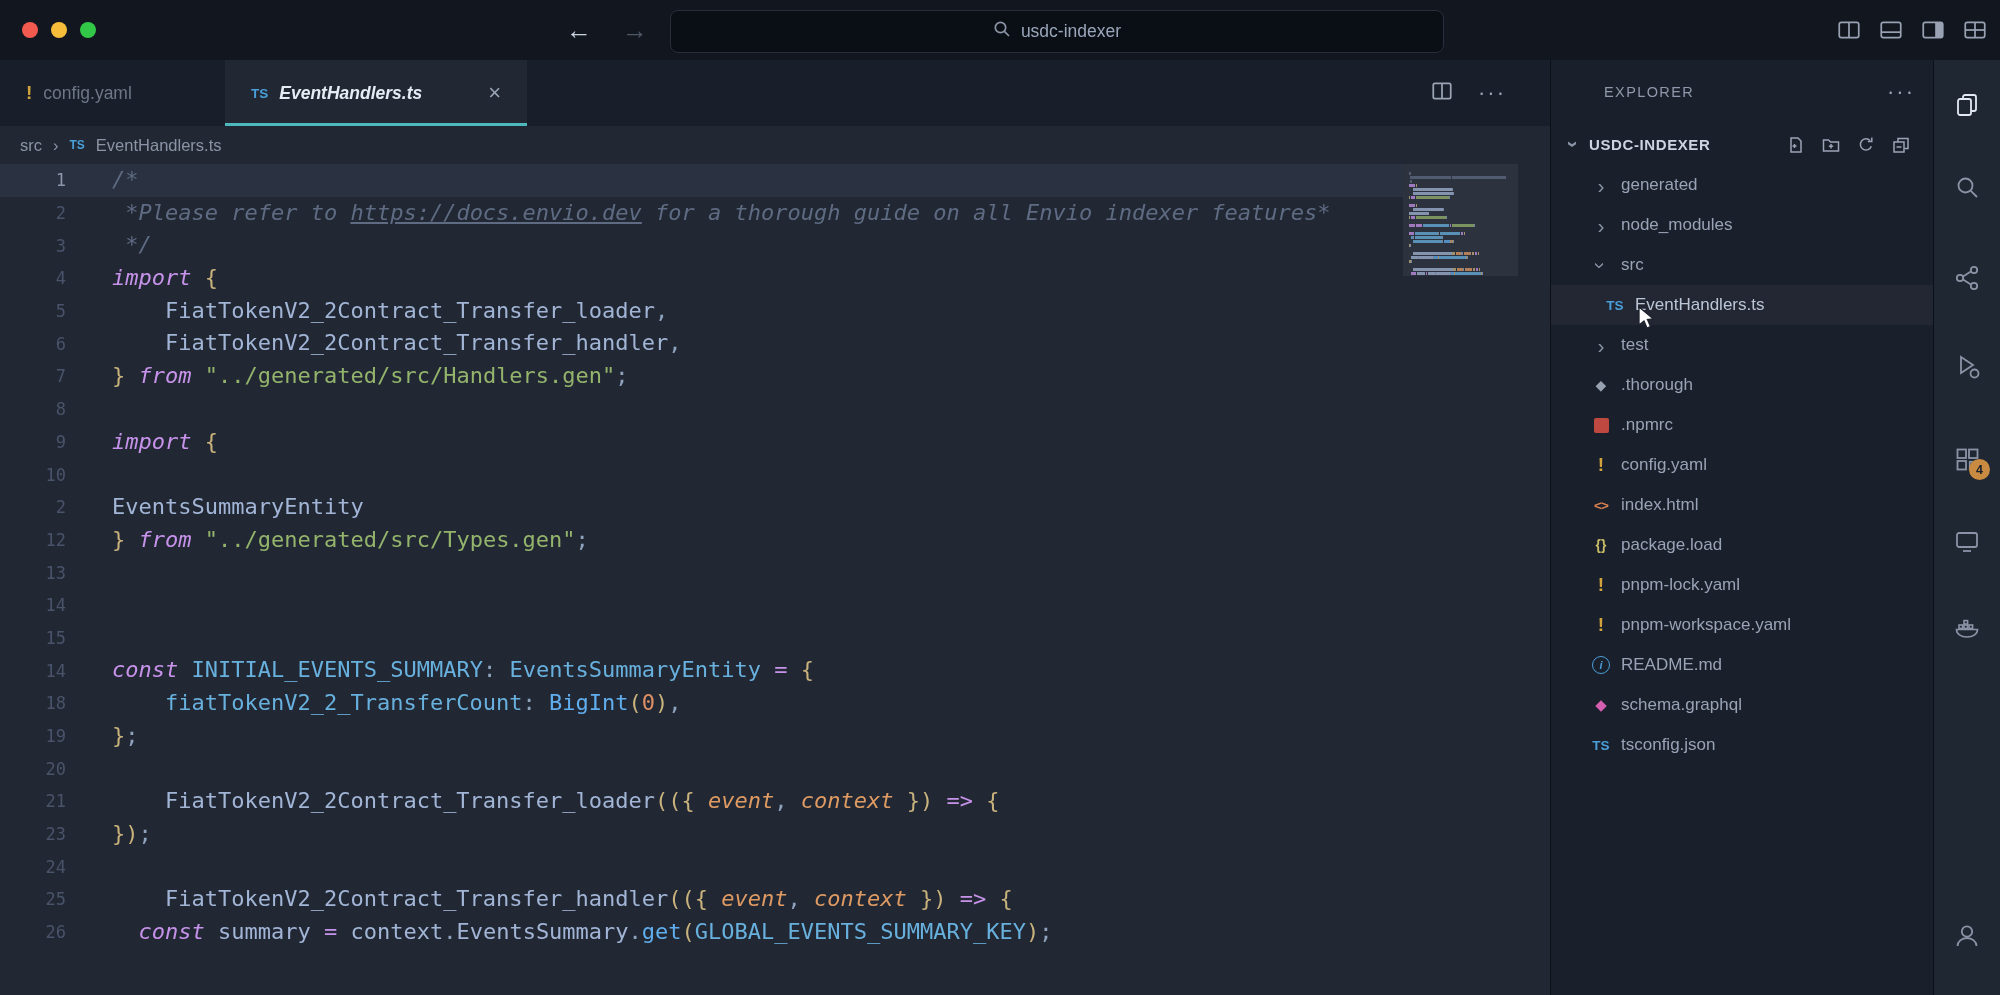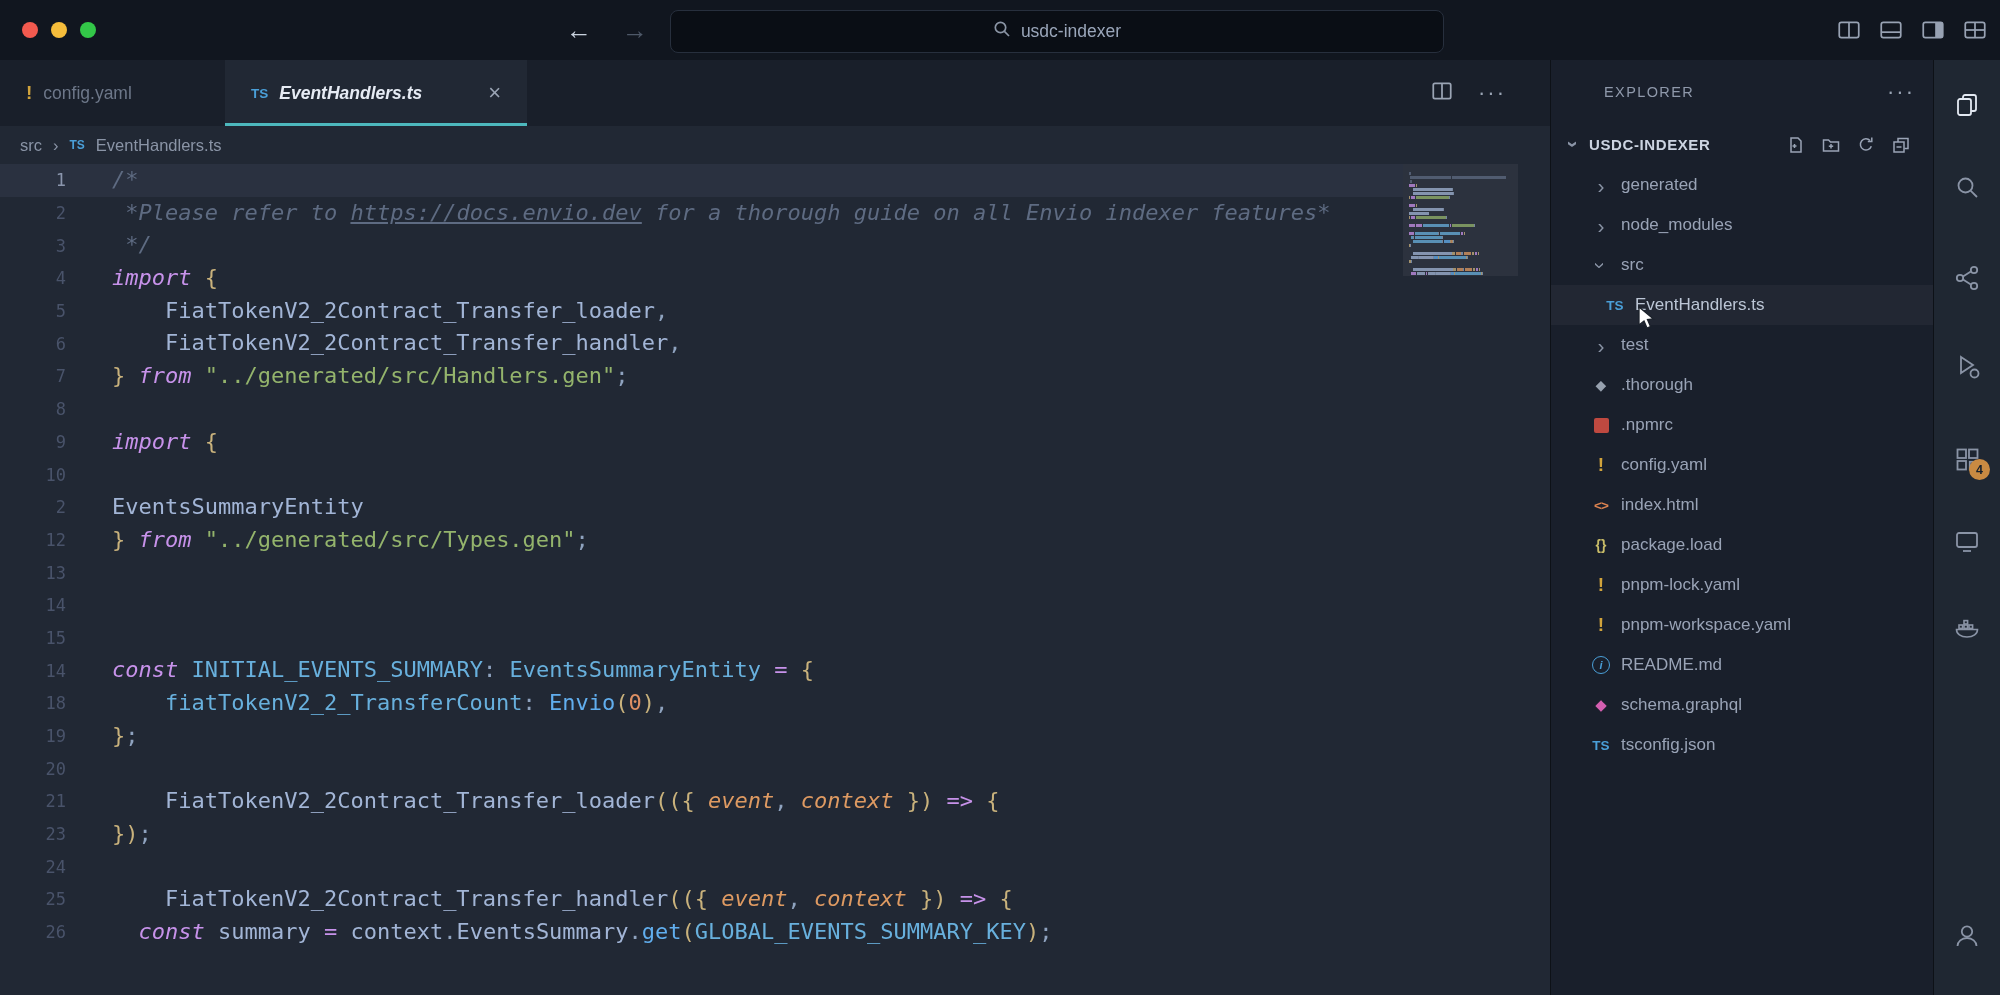--- a/index.html
+++ b/index.html
@@ -247,21 +247,21 @@
           <div class="code-line">
             <span class="ln">15</span>
             <span class="lt"></span>
           </div>
           <div class="code-line">
             <span class="ln">14</span>
             <span class="lt"><span class="tk-kw">const</span><span class="tk-pln"> </span><span class="tk-const">INITIAL_EVENTS_SUMMARY</span><span class="tk-pun">:</span><span class="tk-pln"> </span><span class="tk-type">EventsSummaryEntity</span><span class="tk-pln"> </span><span class="tk-op">=</span><span class="tk-pln"> </span><span class="tk-brk">{</span></span>
           </div>
           <div class="code-line">
             <span class="ln">18</span>
-            <span class="lt"><span class="tk-prop">    fiatTokenV2_2_TransferCount</span><span class="tk-pun">:</span><span class="tk-pln"> </span><span class="tk-fn">Envio</span><span class="tk-brk">(</span><span class="tk-num">0</span><span class="tk-brk">)</span><span class="tk-pun">,</span></span>
+            <span class="lt"><span class="tk-prop">    fiatTokenV2_2_TransferCount</span><span class="tk-pun">:</span><span class="tk-pln"> </span><span class="tk-fn">BigInt</span><span class="tk-brk">(</span><span class="tk-num">0</span><span class="tk-brk">)</span><span class="tk-pun">,</span></span>
           </div>
           <div class="code-line">
             <span class="ln">19</span>
             <span class="lt"><span class="tk-brk">}</span><span class="tk-pun">;</span></span>
           </div>
           <div class="code-line">
             <span class="ln">20</span>
             <span class="lt"></span>
           </div>
           <div class="code-line">

